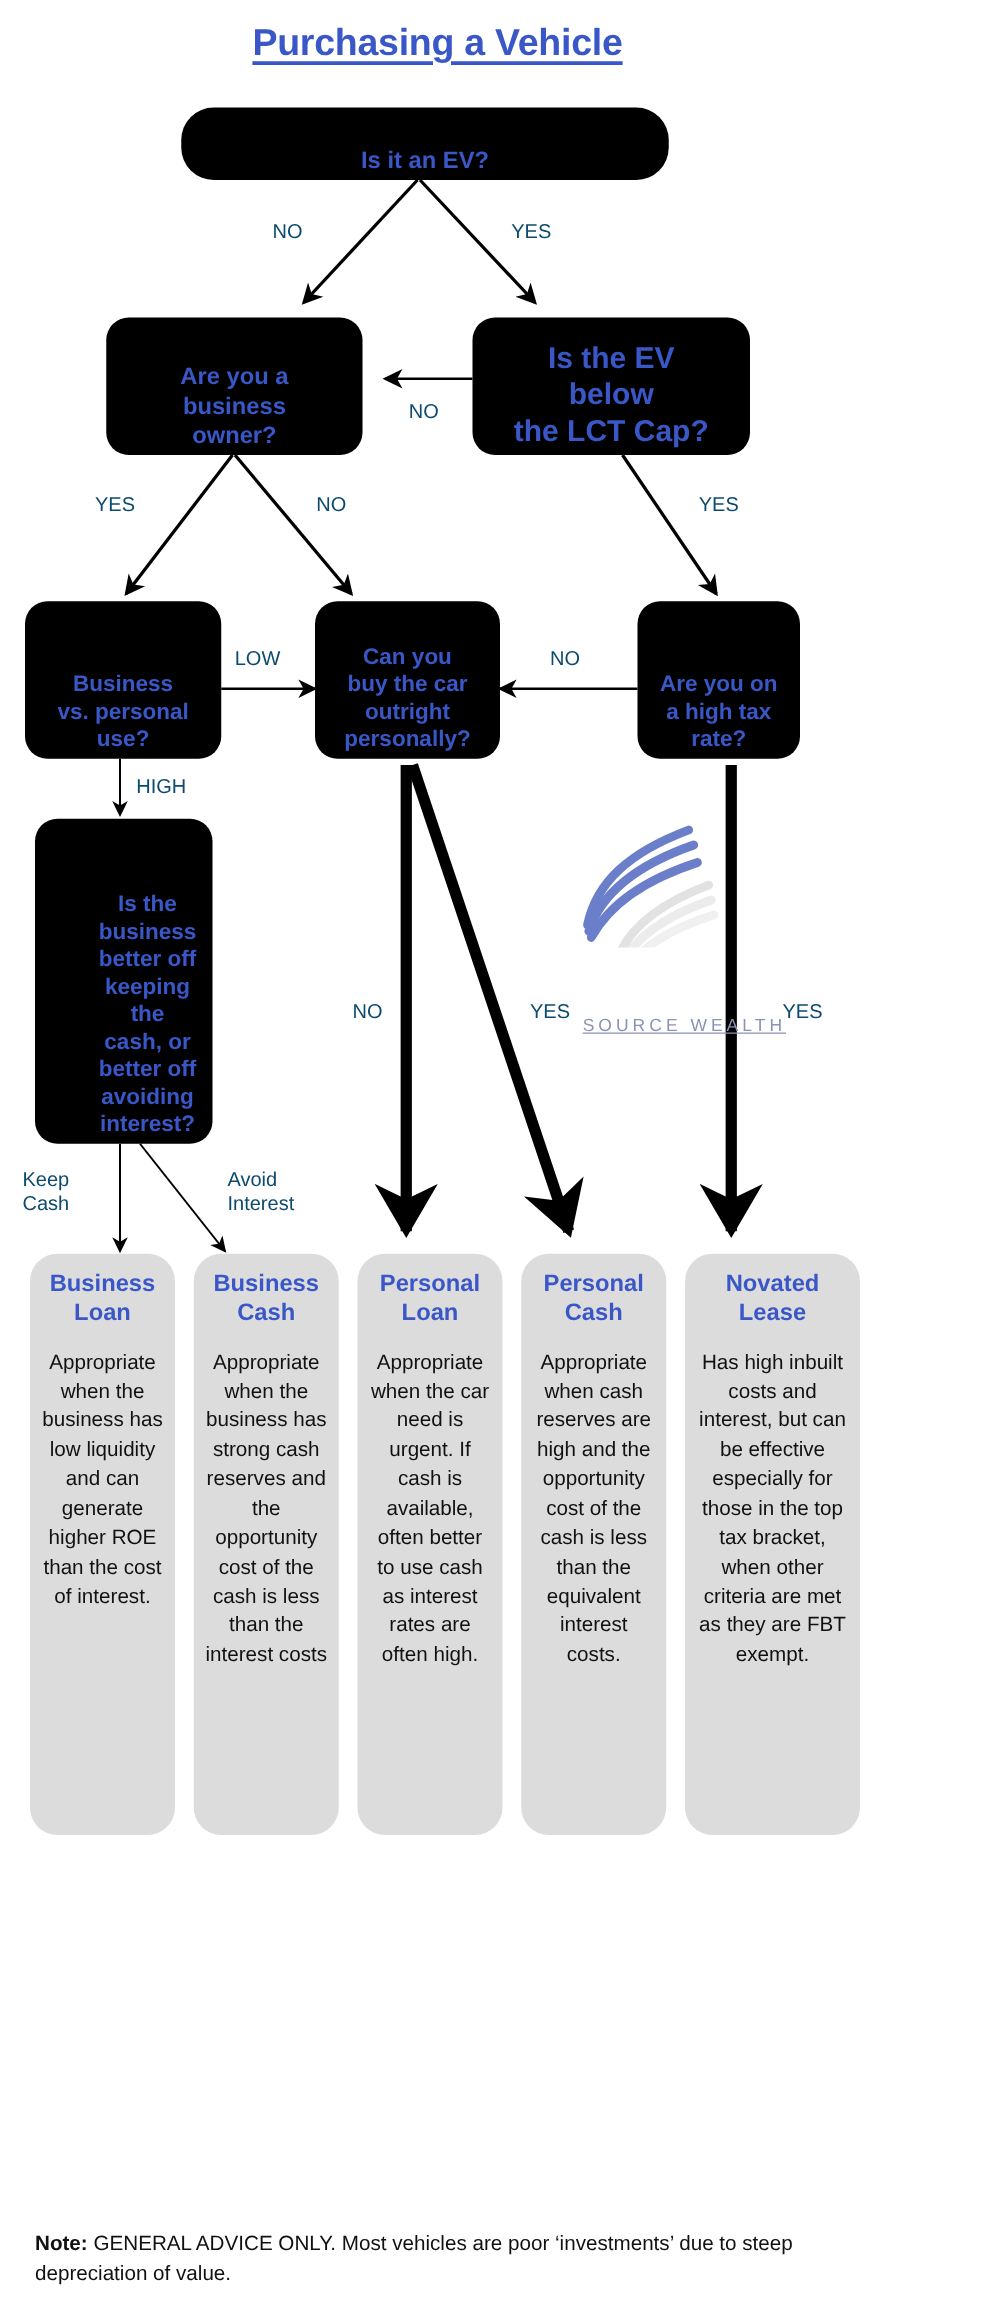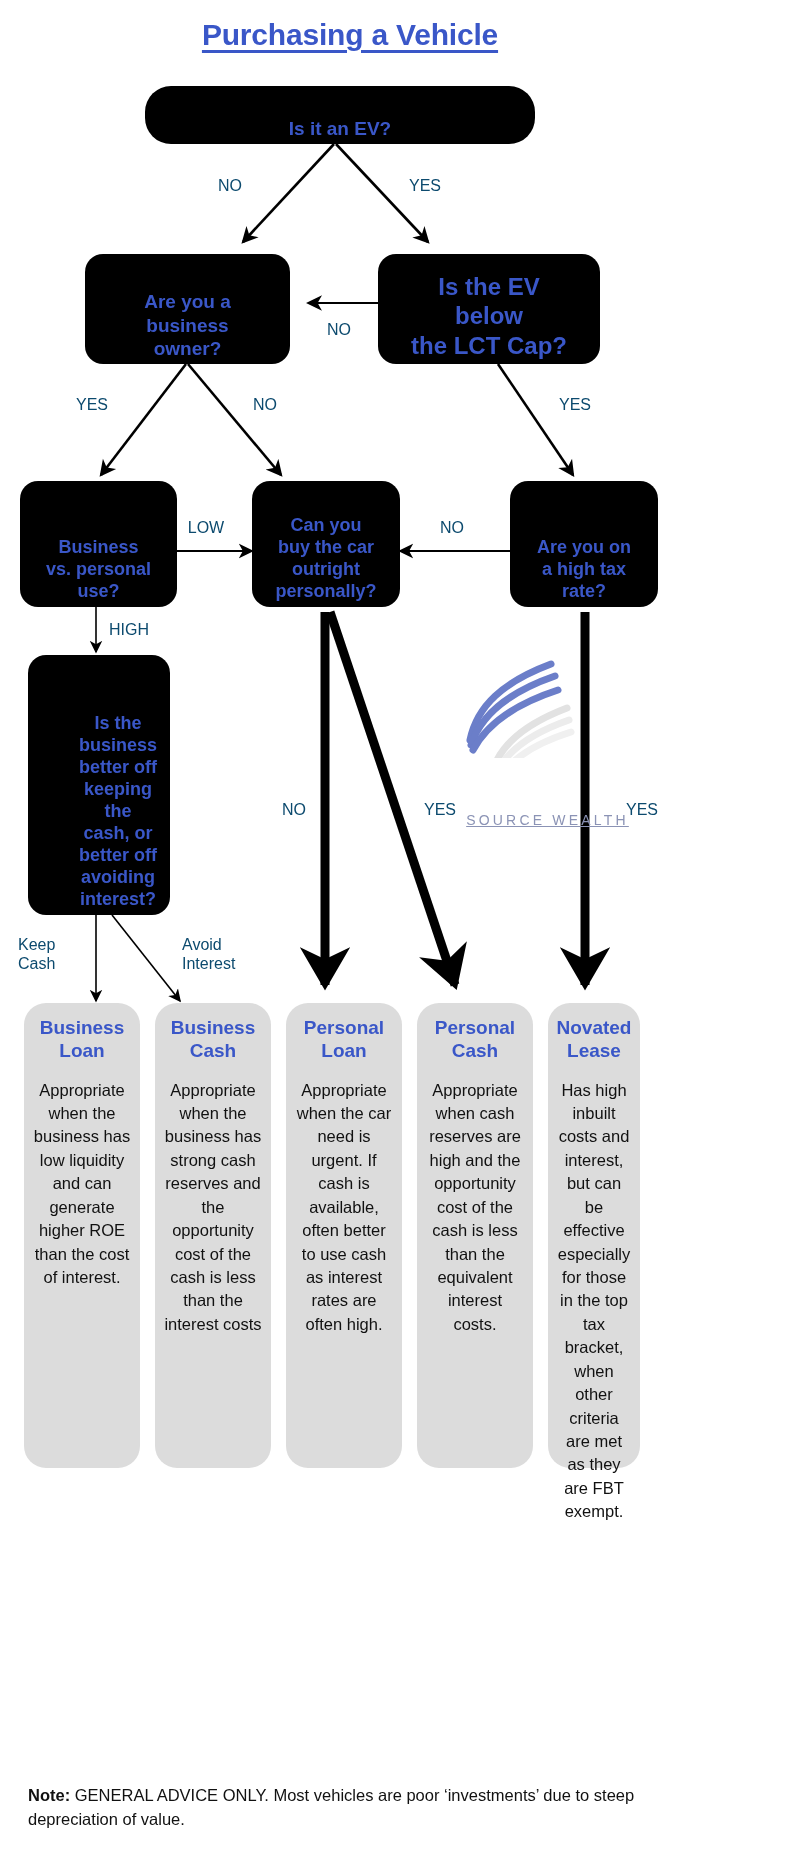--- a/index.html
+++ b/index.html
@@ -198,21 +198,21 @@
 use?</span>
   </div>
 
   <div class="node" style="left:252px; top:481px; width:148px; height:126px; font-size:18px; white-space:pre-line;">
     <span>Can you
 buy the car
 outright
 personally?</span>
   </div>
 
-  <div class="node" style="left:510px; top:481px; width:148px; height:126px; font-size:18px; white-space:pre-line;">
+  <div class="node" style="left:510px; top:481px; width:130px; height:126px; font-size:18px; white-space:pre-line;">
     <span>Are you on
 a high tax
 rate?</span>
   </div>
 
   <div class="node" style="left:28px; top:655px; width:142px; height:260px; font-size:18px; white-space:pre-line;padding-left:44px;">
     <span>Is the
 business
 better off
 keeping the
@@ -275,21 +275,21 @@
 Loan</div>
     <div class="card-body">Appropriate when the car need is urgent. If cash is available, often better to use cash as interest rates are often high.</div>
   </div>
 
   <div class="card" style="left:417px; top:1003px; width:116px; height:465px;">
     <div class="card-title" style="white-space:pre-line;">Personal
 Cash</div>
     <div class="card-body">Appropriate when cash reserves are high and the opportunity cost of the cash is less than the equivalent interest costs.</div>
   </div>
 
-  <div class="card" style="left:548px; top:1003px; width:92px; height:465px;">
+  <div class="card" style="left:548px; top:1003px; width:140px; height:465px;">
     <div class="card-title" style="white-space:pre-line;">Novated
 Lease</div>
     <div class="card-body">Has high inbuilt costs and interest, but can be effective especially for those in the top tax bracket, when other criteria are met as they are FBT exempt.</div>
   </div>
 
   <div class="footer">
     <b>Note:</b><span> GENERAL ADVICE ONLY. Most vehicles are poor ‘investments’ due to steep depreciation of value.</span>
   </div>
 
 </div>

